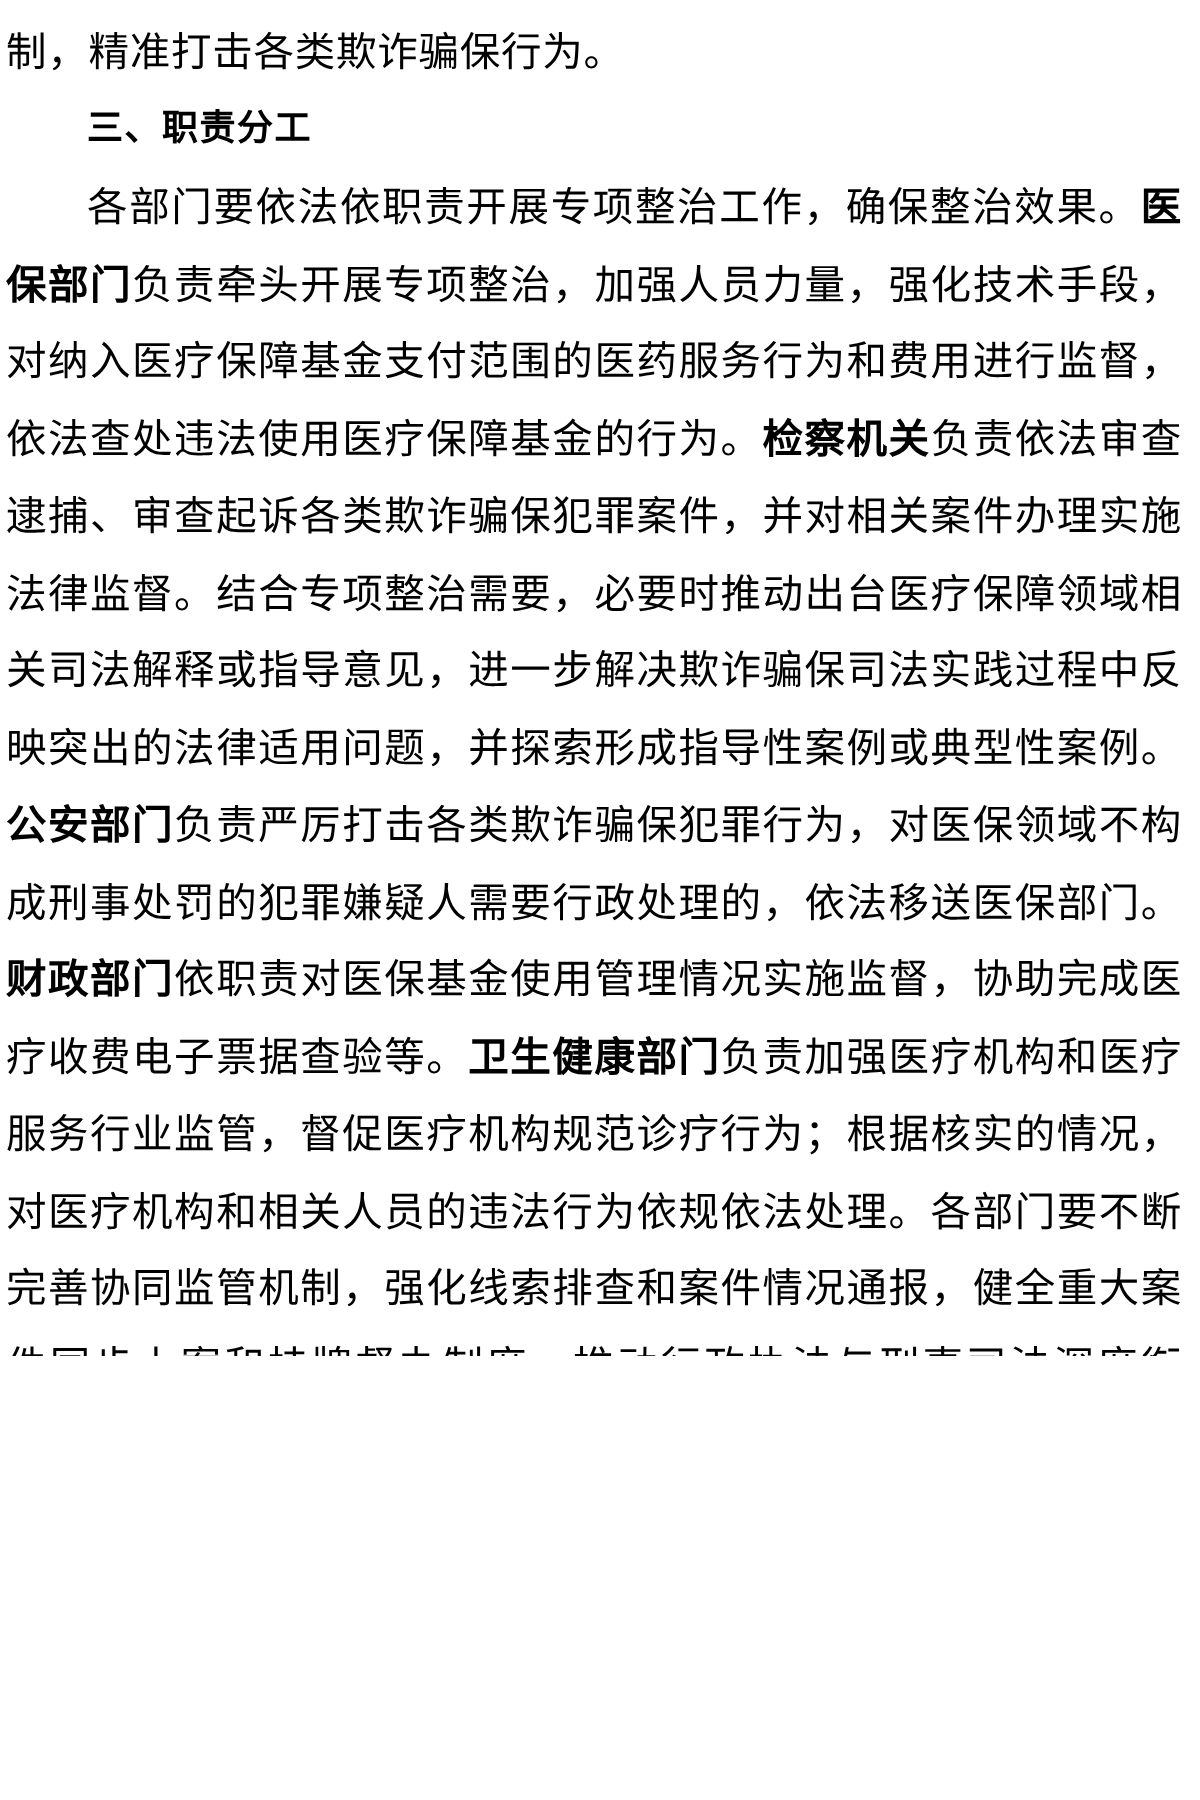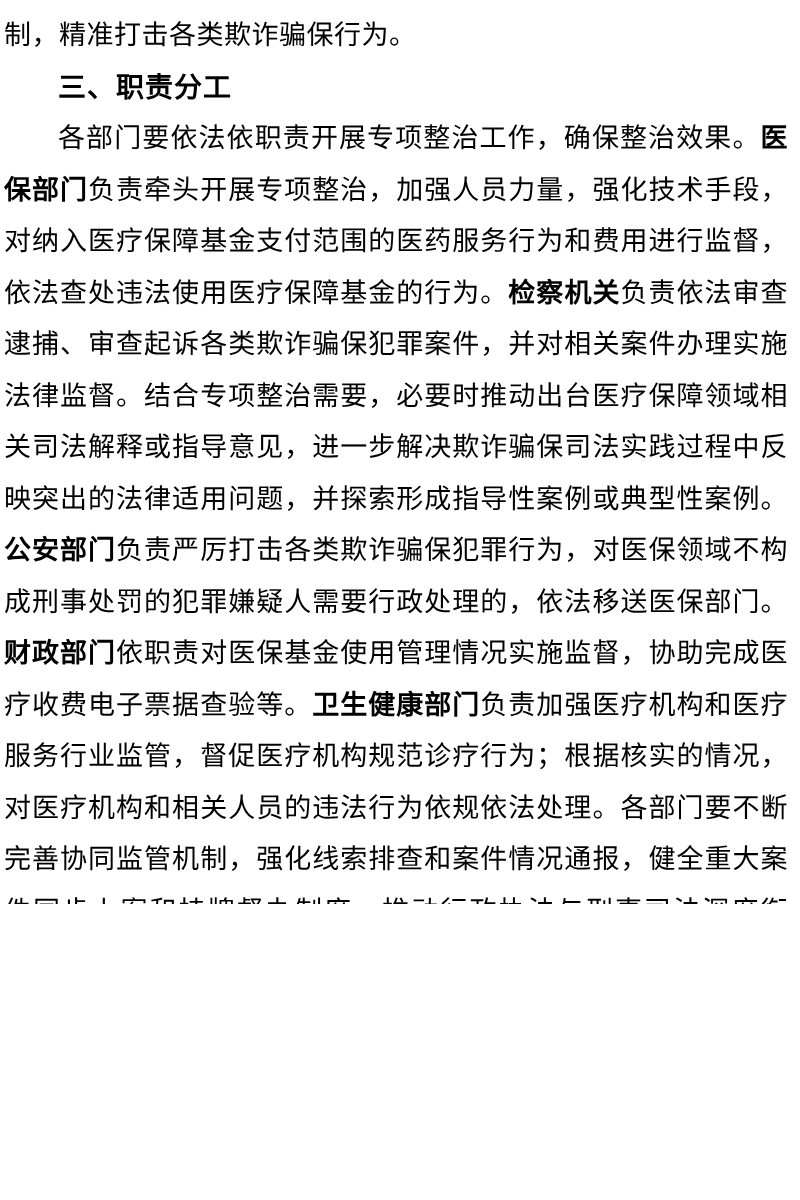--- a/index.html
+++ b/index.html
@@ -31,23 +31,23 @@
   .para {
     margin: 0;
     text-indent: 54px;
   }
   .para.continuation {
     text-indent: 0;
   }
   .section-heading {
     margin: 0;
     text-indent: 54px;
-    font-family: Liberation Serif, serif;
+    font-family: Liberation Mono, monospace;
     font-weight: 700;
-    font-size: 28px;
+    font-size: 24px;
     line-height: 51.5px;
     letter-spacing: 1px;
   }
   .dept-bold {
     font-family: "Liberation Sans", "DejaVu Sans", sans-serif;
     font-weight: 700;
   }
   .page-footer {
     position: absolute;
     left: 30px;

